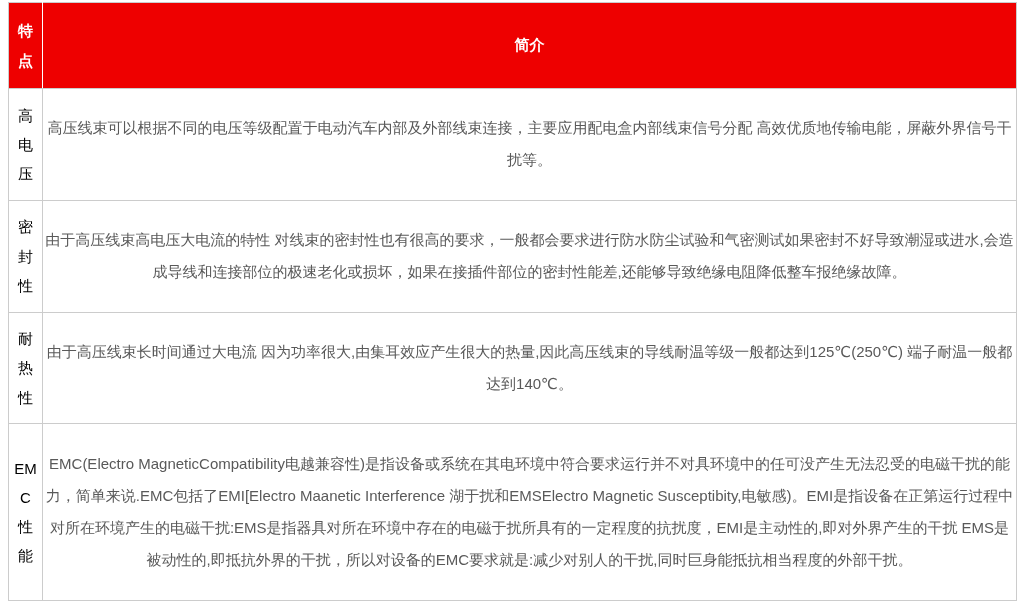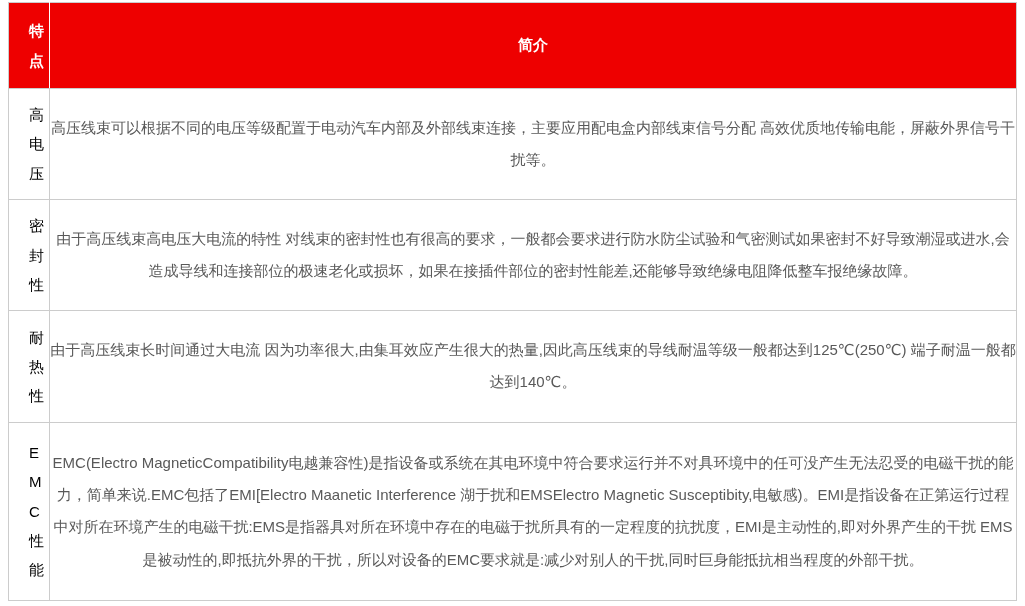--- a/index.html
+++ b/index.html
@@ -26,21 +26,21 @@
     background: #ee0000;
     color: #ffffff;
     font-size: 15px;
     font-weight: bold;
   }
   .hdr { height: 86px; }
   .hdr th.label-col { border-right: 1px solid #ffffff; }
   
   .label-col {
     width: 34px;
-    padding: 4px 20px;
+    padding: 4px 4px;
     word-break: break-all;
     line-height: 1.95;
     font-size: 15px;
   }
   td.label-col { color: #000000; }
   
   .text-col {
     color: #595959;
     font-size: 15px;
     line-height: 2.15;

